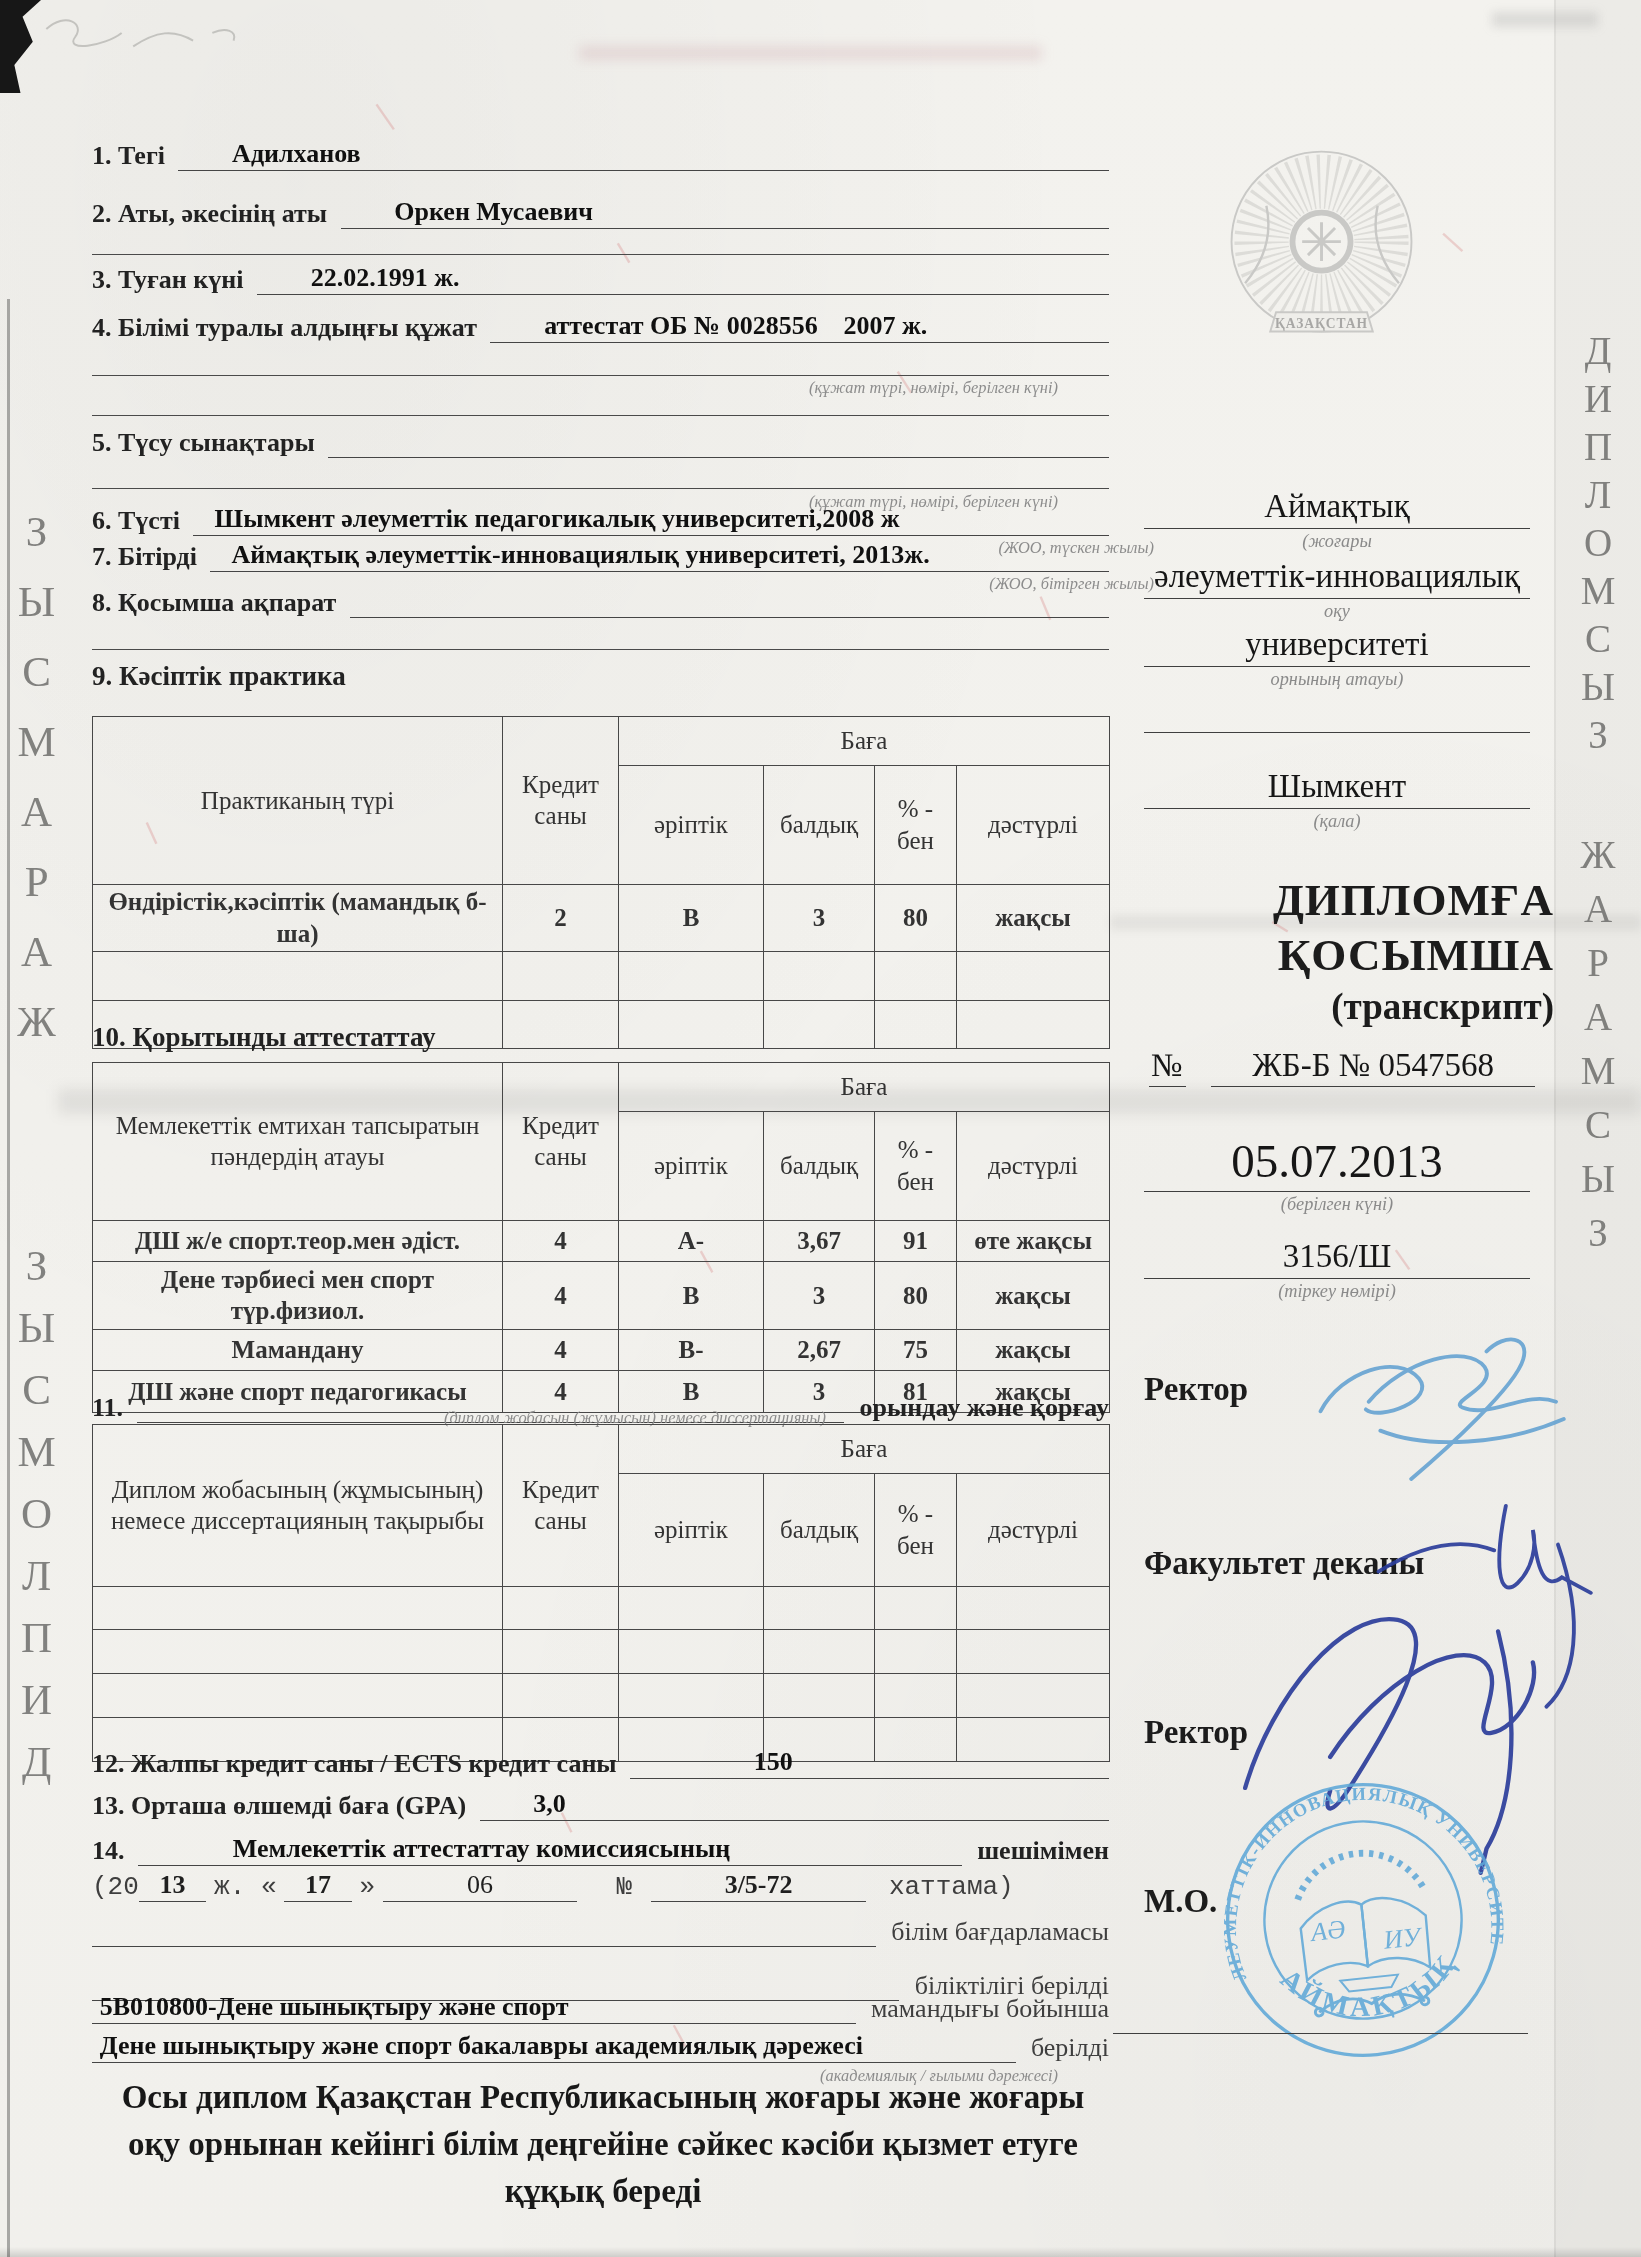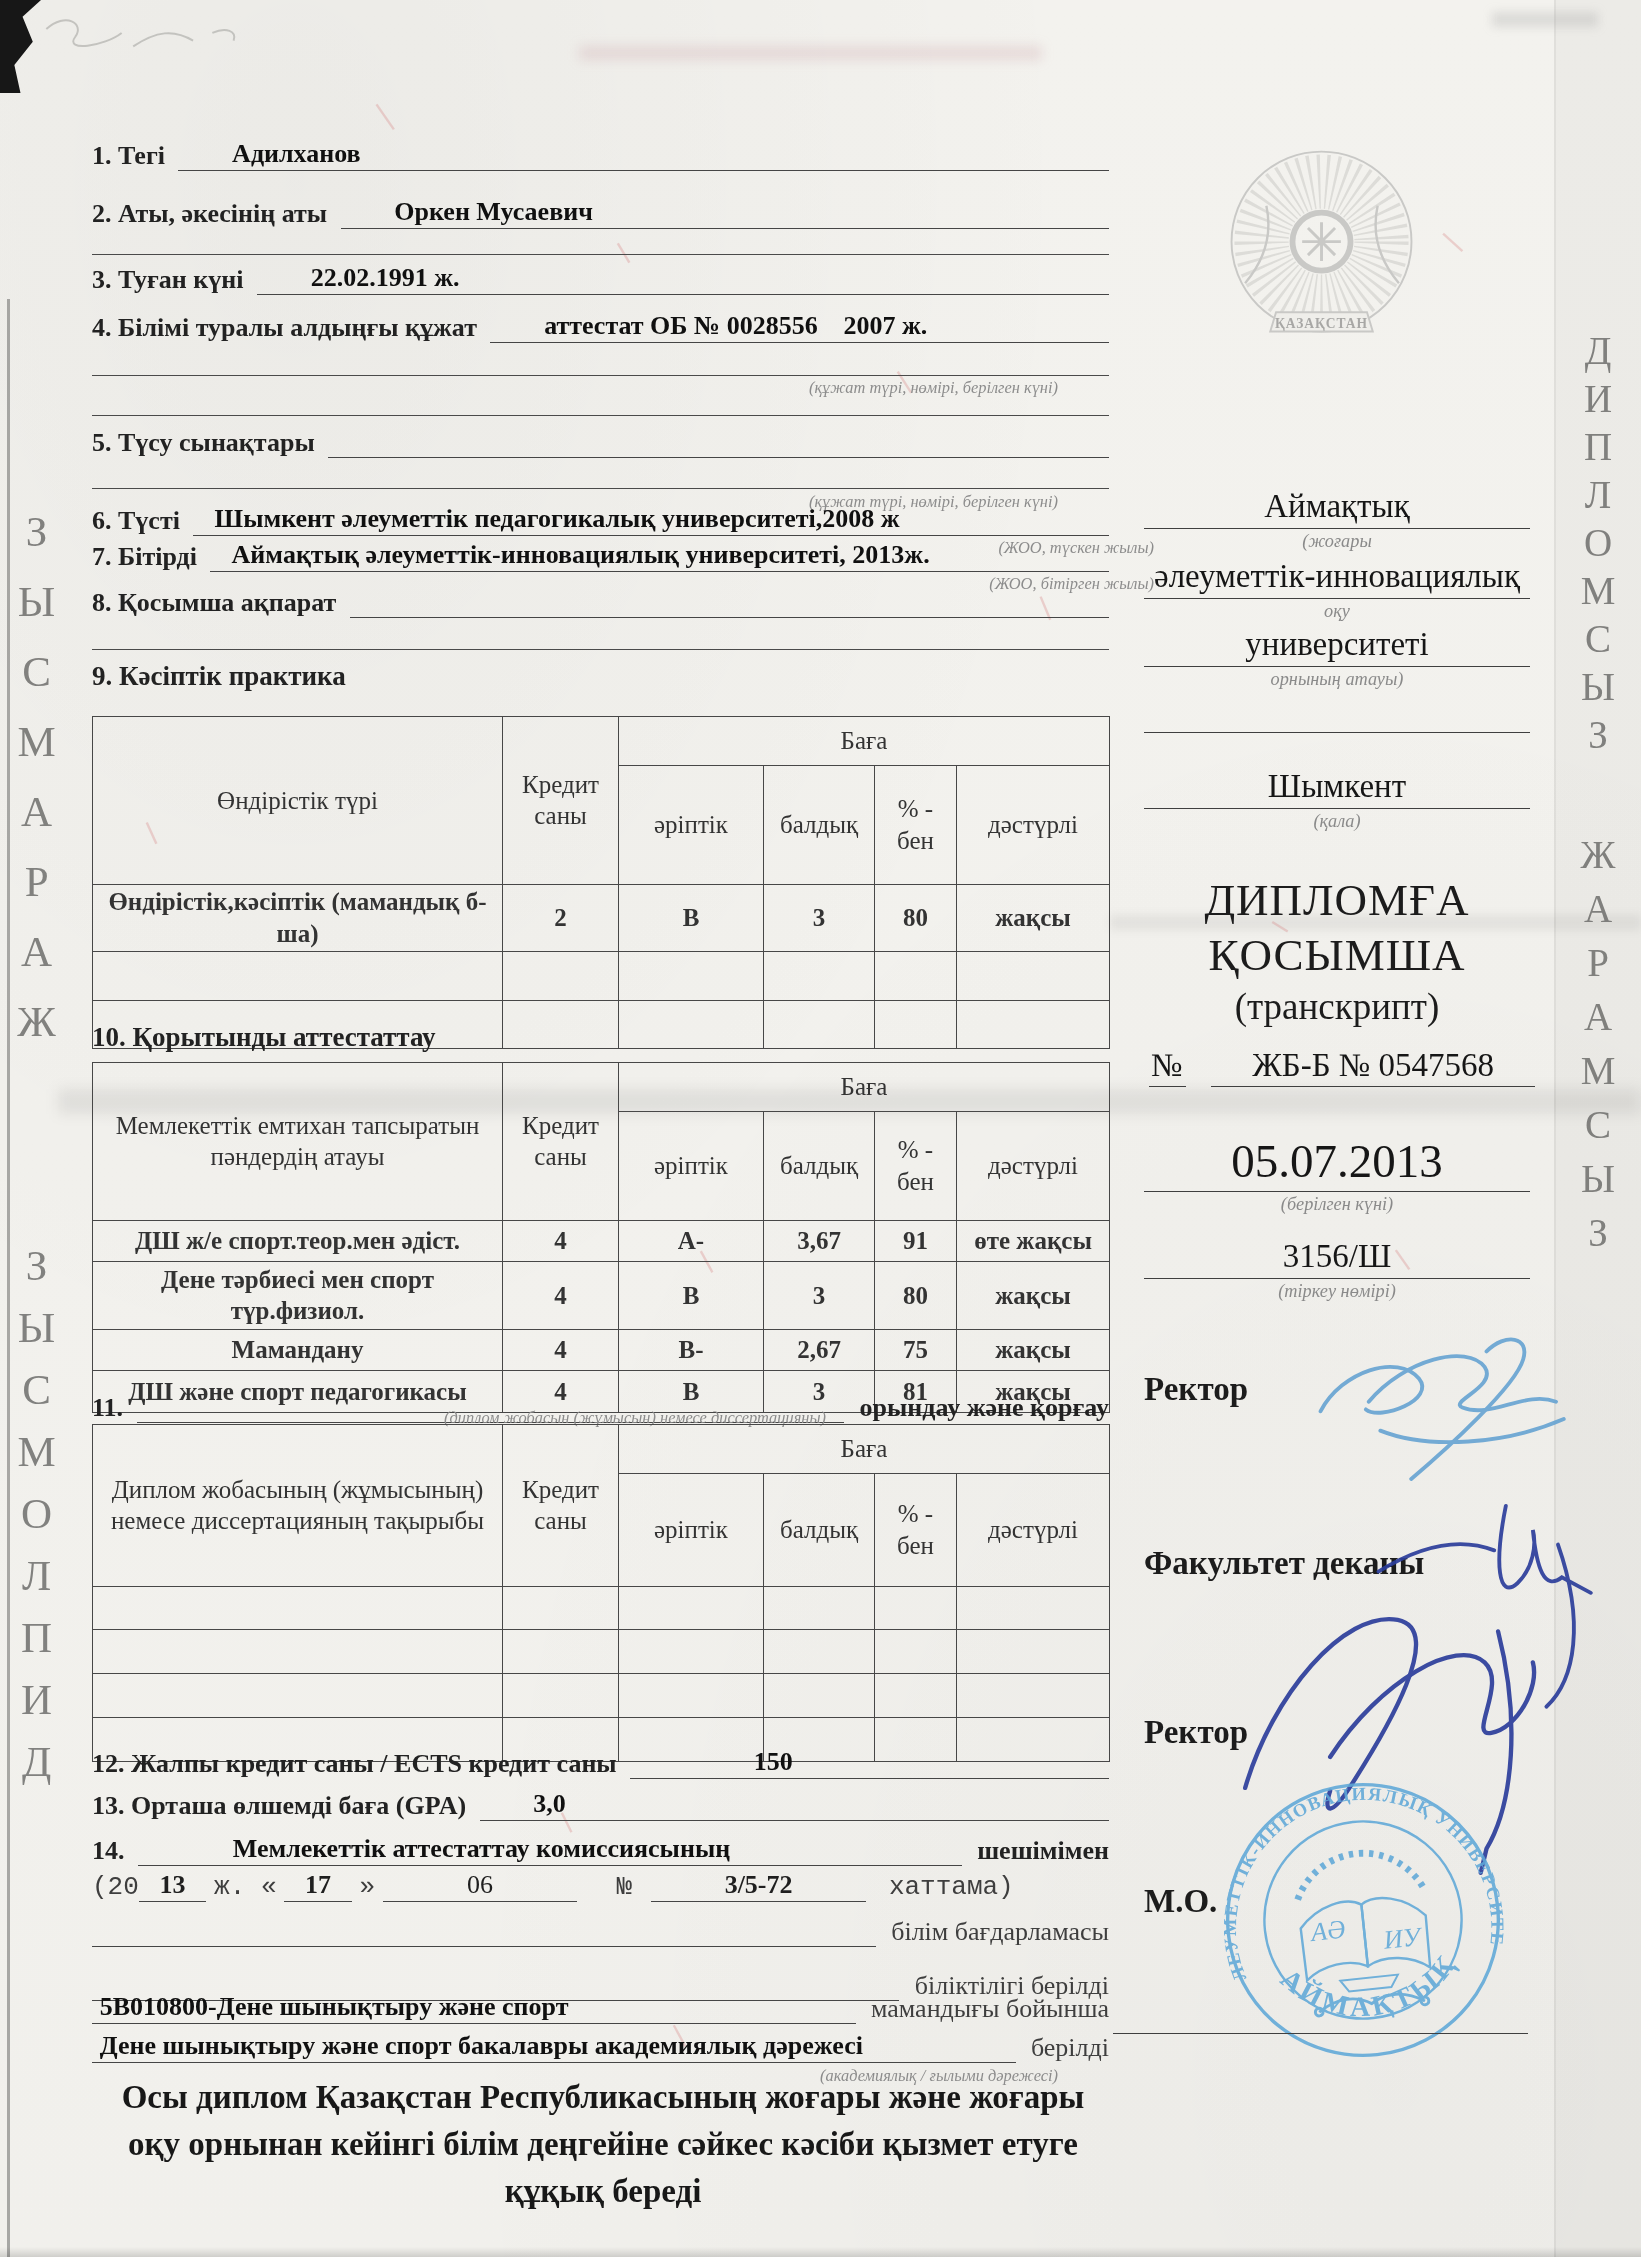--- a/index.html
+++ b/index.html
@@ -51,21 +51,21 @@
   td.d1{font-weight:bold;text-align:left;padding-left:11.6px;color:#111;}
   td.dc{font-weight:bold;color:#111;}
   #t1 .h2 td{height:114px;} #t1 tr.dr td{height:44px;}
   #t2 .h2 td{height:104px;} #t2 tr.dr td{height:37px;}
   #t3 .h2 td{height:108px;} #t3 tr.dr td{height:39px;}
   
   .rp-line{position:absolute;left:1144px;width:386px;text-align:center;}
   .rp-val{font-size:33px;border-bottom:1.9px solid #3f3f3f;padding-bottom:2.9px;color:#161616;}
   .rp-cap{font-style:italic;color:#8a8a8a;font-size:18.3px;margin-top:1.9px;font-weight:400;}
   .rp-empty{position:absolute;left:1144px;width:386px;border-top:1.9px solid #3f3f3f;}
-  .doctitle{position:absolute;left:1120px;width:434px;text-align:center;font-weight:normal;color:#1c1c1c;}
+  .doctitle{position:absolute;left:1120px;width:434px;text-align:right;font-weight:bold;color:#1c1c1c;}
   .dt1{font-size:45px;letter-spacing:1px;}
   .dt3{font-size:37px;}
   .numrow{position:absolute;left:1149px;width:386px;display:flex;align-items:flex-end;font-size:33px;color:#161616;}
   .numlabel{border-bottom:1.9px solid #3f3f3f;padding:0 3.9px 1.9px 1.9px;}
   .numval{flex:1;border-bottom:1.9px solid #3f3f3f;text-align:center;padding-bottom:1.9px;margin-left:25px;}
   .signlabel{position:absolute;left:1144px;font-size:33px;font-weight:bold;color:#1c1c1c;}
   .rp-bottomline{position:absolute;left:1113px;top:2033px;width:415px;border-top:1.9px solid #3f3f3f;}
   
   .closing{position:absolute;left:106px;top:2074px;width:994px;text-align:center;
     font-size:33px;font-weight:bold;line-height:1.42;color:#181818;}
@@ -207,21 +207,21 @@
         <colgroup>
           <col style="width:410px">
           <col style="width:116px">
           <col style="width:145px">
           <col style="width:111px">
           <col style="width:82px">
           <col style="width:153px">
         </colgroup>
         <tbody>
           <tr class="h1">
-            <td rowspan="2">Өндірістік түрі</td>
+            <td rowspan="2">Практиканың түрі</td>
             <td rowspan="2">Кредит саны</td>
             <td colspan="4" class="bg">Баға</td>
           </tr>
           <tr class="h2">
             <td>әріптік</td>
             <td>балдық</td>
             <td>% - бен</td>
             <td>дәстүрлі</td>
           </tr>
           <tr class="dr">

